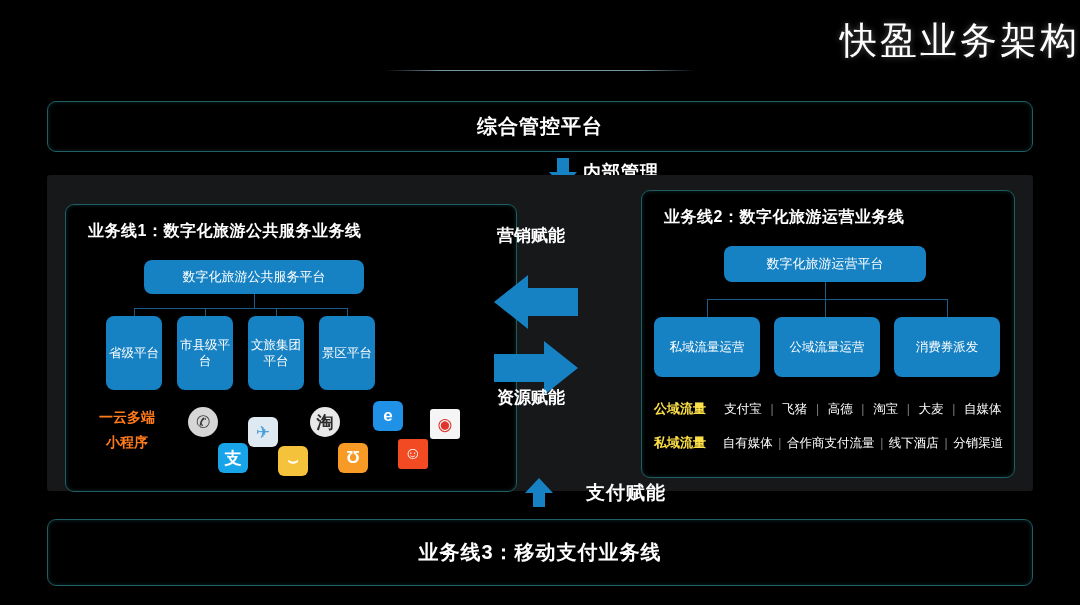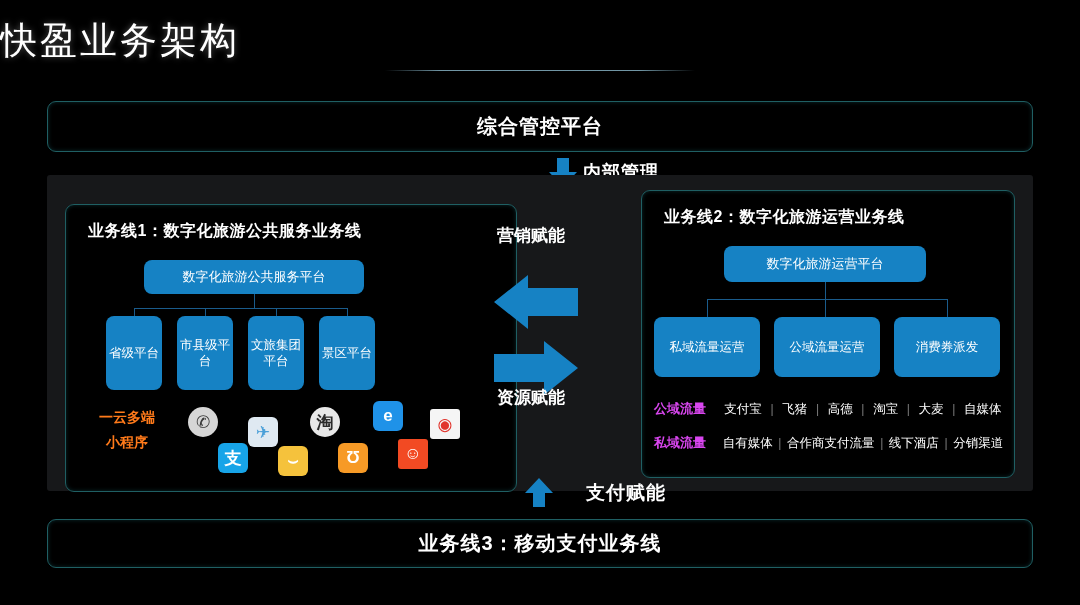--- a/index.html
+++ b/index.html
@@ -7,21 +7,21 @@
     width: 1080px; height: 605px;
     background: #000000;
     font-family: "Liberation Sans", "DejaVu Sans", sans-serif;
     overflow: hidden;
   }
   #slide { position: relative; width: 1080px; height: 605px; background: #000; }
 
   
   .title {
     position: absolute; left: 0; top: 16px; width: 1080px;
-    text-align: left;
+    text-align: right;
     font-size: 37px; font-weight: 400; color: #ffffff;
     letter-spacing: 3px;
     text-shadow: 0 0 6px rgba(255,255,255,.35);
   }
   .title-rule {
     position: absolute; left: 385px; top: 70px; width: 310px; height: 1px;
     background: linear-gradient(to right, rgba(120,160,180,0) 0%, rgba(150,200,220,.75) 18%, rgba(150,200,220,.75) 82%, rgba(120,160,180,0) 100%);
   }
 
   
@@ -36,21 +36,21 @@
   #top-bar {
     position: absolute; left: 47px; top: 101px; width: 986px; height: 51px;
     display: flex; align-items: center; justify-content: center;
   }
   #top-bar .bar-label {
     font-size: 20px; font-weight: bold; color: #ffffff; letter-spacing: 1px;
   }
 
   
   #bottom-bar {
-    position: absolute; left: 47px; top: 519px; width: 986px; height: 49px;
+    position: absolute; left: 47px; top: 519px; width: 986px; height: 67px;
     display: flex; align-items: center; justify-content: center;
   }
   #bottom-bar .bar-label {
     font-size: 20px; font-weight: bold; color: #ffffff; letter-spacing: 1px;
   }
 
   
   #center-panel {
     position: absolute; left: 47px; top: 175px; width: 986px; height: 316px;
     background: #17181a;
@@ -123,21 +123,21 @@
   }
 
   
   .chan-row {
     position: absolute; left: 12px; width: 352px; height: 22px;
     display: flex; align-items: center;
   }
   #chan-pub { top: 207px; }
   #chan-priv { top: 241px; }
   .chan-tag {
-    color: #d946ef; font-size: 13px; font-weight: bold;
+    color: #fde047; font-size: 13px; font-weight: bold;
     width: 66px; flex: 0 0 66px;
   }
   .chan-items {
     flex: 1; display: flex; align-items: center; justify-content: space-around;
     color: #ffffff; font-size: 12.5px;
   }
   .chan-items .sep { color: #7d7d7d; font-size: 12px; }
 
   
   #mid-col {

